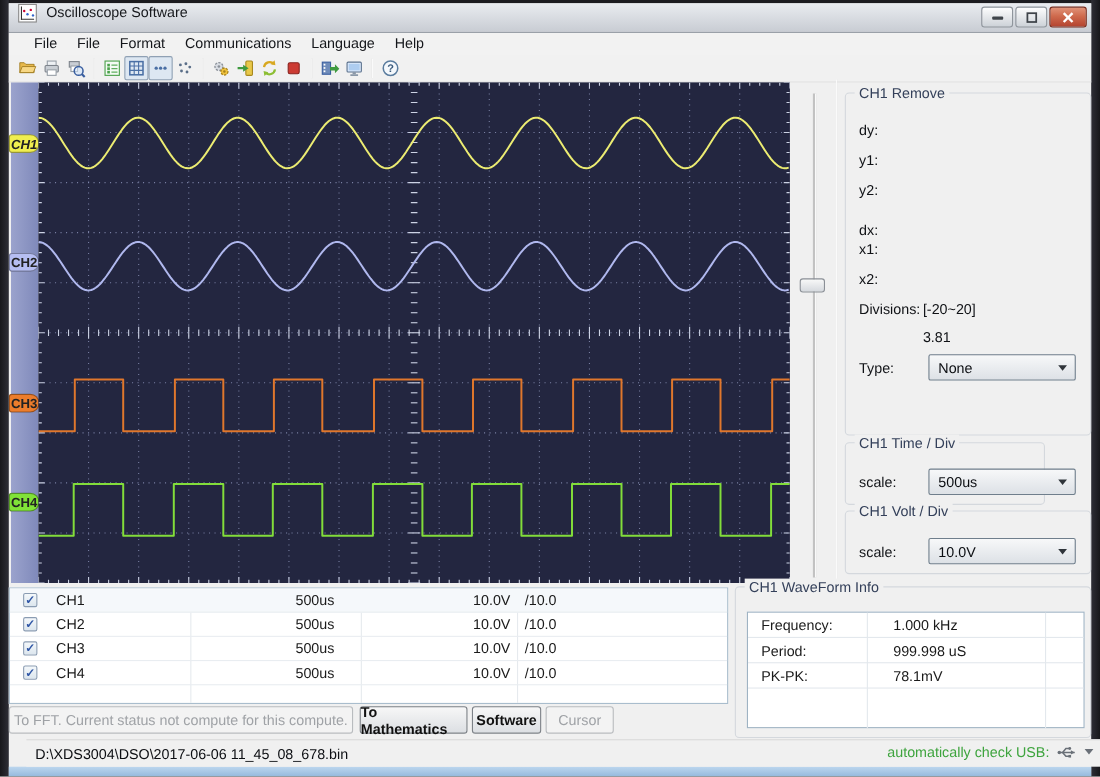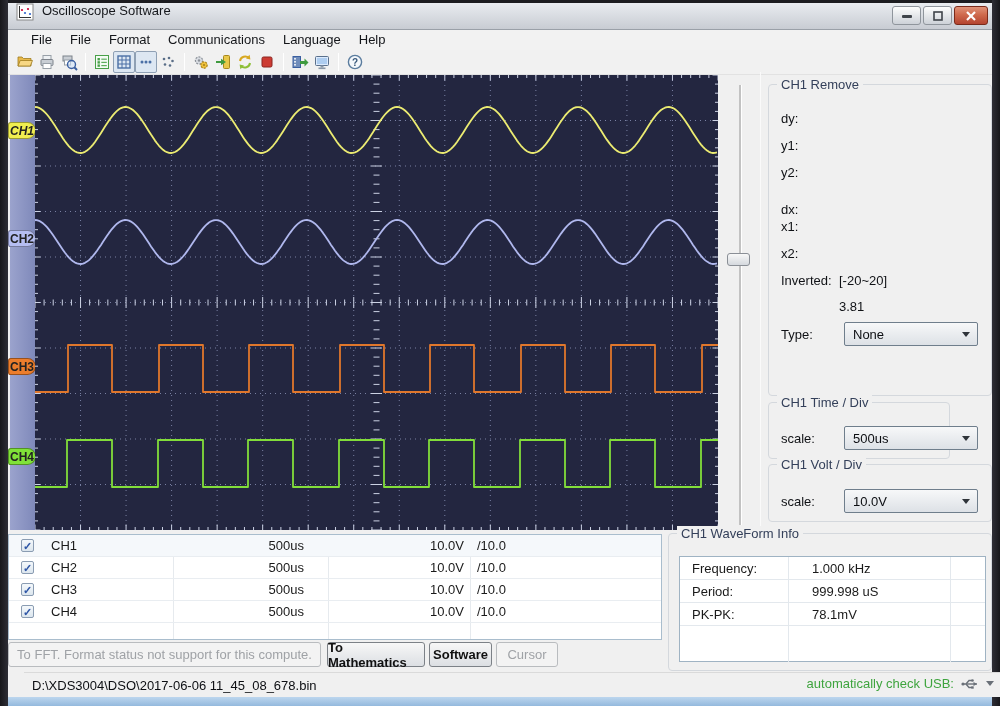--- a/index.html
+++ b/index.html
@@ -694,21 +694,21 @@
   <div class="abs vsep"></div>
 
   <div class="abs groupbox" style="left:768px;top:84px;width:224px;height:312px">
     <span class="gb-title">CH1 Remove</span>
     <span class="flabel" style="top:26px">dy:</span>
     <span class="flabel" style="top:53px">y1:</span>
     <span class="flabel" style="top:80px">y2:</span>
     <span class="flabel" style="top:117px">dx:</span>
     <span class="flabel" style="top:134px">x1:</span>
     <span class="flabel" style="top:161px">x2:</span>
-    <span class="flabel" style="top:188px">Inverted:</span>
+    <span class="flabel" style="top:188px">Divisions:</span>
     <span class="fvalue" style="top:188px">[-20~20]</span>
     <span class="fvalue" style="top:214px">3.81</span>
     <span class="flabel" style="top:242px">Type:</span>
     <div class="combo" style="left:75px;top:237px;width:134px">
       <span class="combo-value">None</span>
       <span class="combo-arrow"></span>
     </div>
   </div>
 
   <div class="abs groupbox" style="left:768px;top:402px;width:182px;height:57px">
@@ -756,21 +756,21 @@
     </div>
     <div class="chrow">
       <span class="cb">✓</span>
       <span class="c-name">CH4</span>
       <span class="c-time">500us</span>
       <span class="c-volt">10.0V</span>
       <span class="c-probe">/10.0</span>
     </div>
   </div>
 
-  <div class="abs abtn disabled" style="left:8px;top:642px;width:313px">To FFT. Format status not support for this compute.</div>
+  <div class="abs abtn disabled" style="left:8px;top:642px;width:313px">To FFT. Current status not compute for this compute.</div>
   <div class="abs abtn" style="left:327px;top:642px;width:98px">To Mathematics</div>
   <div class="abs abtn" style="left:429px;top:642px;width:63px">Software</div>
   <div class="abs abtn disabled" style="left:496px;top:642px;width:62px">Cursor</div>
 
   <div class="abs groupbox" style="left:668px;top:533px;width:324px;height:138px">
     <span class="gb-title">CH1 WaveForm Info</span>
     <div class="info-table">
       <div class="it-v1"></div>
       <div class="it-v2"></div>
       <div class="it-row">

